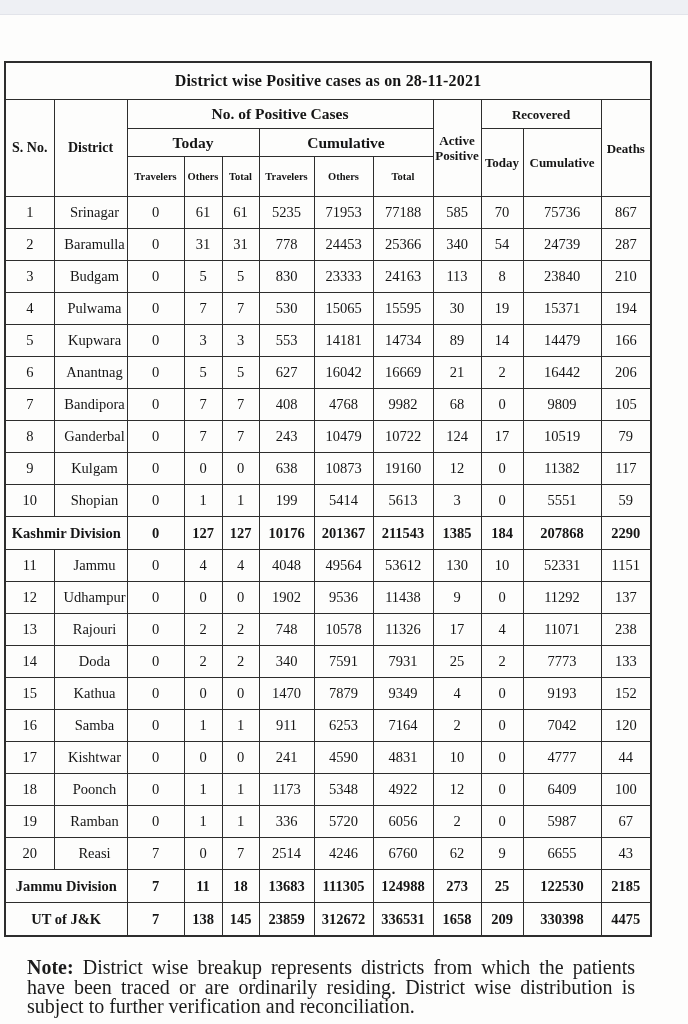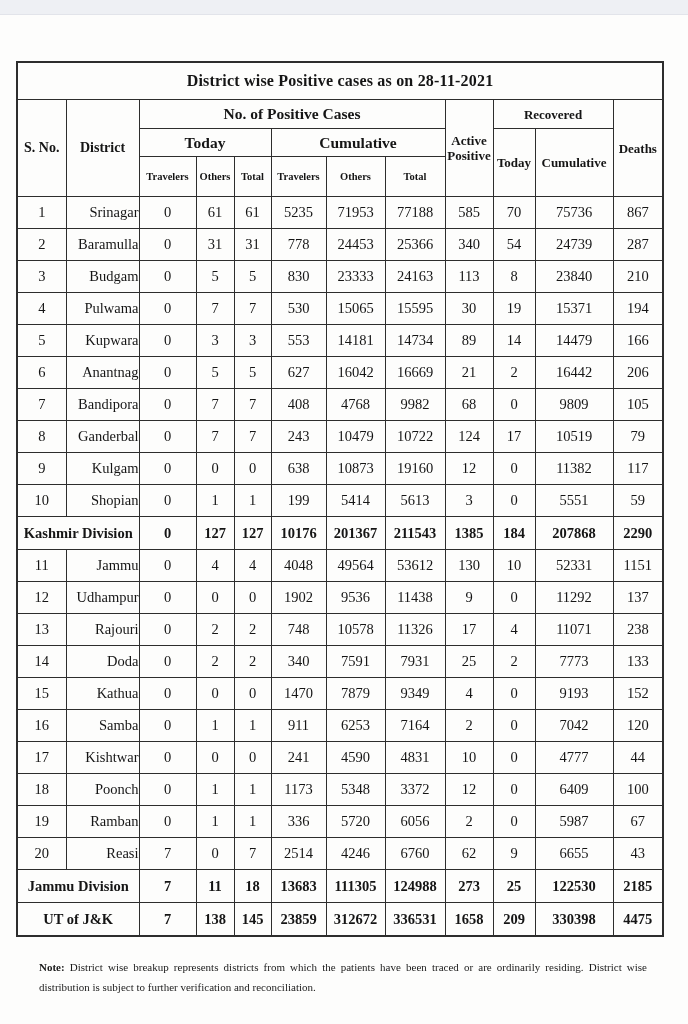--- a/index.html
+++ b/index.html
@@ -16,21 +16,21 @@
     background: #fdfdfc;
     overflow: hidden;
   }
   .top-strip {
     height: 14px;
     background: #eef0f4;
     border-bottom: 1px solid #e2e4ea;
   }
   .doc {
     padding-top: 46px;
-    padding-left: 16px;
+    padding-left: 4px;
   }
   table.covid-table {
     border-collapse: collapse;
     table-layout: fixed;
     width: 646px;
     border: 2px solid #2d2d2d;
   }
   table.covid-table th,
   table.covid-table td {
     border: 1px solid #2d2d2d;
@@ -50,32 +50,32 @@
   tr.hdr-leaf th { height: 39px; }
   th.group-big { font-size: 15.5px; font-weight: bold; }
   th.hdr-main { font-size: 14px; font-weight: bold; }
   th.mid { font-size: 13px; font-weight: bold; line-height: 15px; padding: 0 2px; margin-left: 15px; }
   th.small { font-size: 10.5px; font-weight: bold; }
   tbody td {
     height: 31px;
     font-size: 14.5px;
   }
   tbody td.district {
-    text-align: right;
+    text-align: center;
     padding-left: 8px;
   }
   tbody tr.summary td {
     font-weight: bold;
     height: 32px;
   }
   .note {
     width: 608px;
     margin: 21px 0 0 23px;
     text-align: justify;
-    font-size: 11px;
+    font-size: 20px;
     line-height: 19.5px;
     color: #1b1b1b;
   }
   .note strong { font-weight: bold; }
 </style>
 </head>
 <body>
 
 <div class="page">
   <div class="top-strip"></div>
@@ -376,21 +376,21 @@
             <td>44</td>
           </tr>
           <tr>
             <td>18</td>
             <td class="district">Poonch</td>
             <td>0</td>
             <td>1</td>
             <td>1</td>
             <td>1173</td>
             <td>5348</td>
-            <td>3372</td>
+            <td>4922</td>
             <td>12</td>
             <td>0</td>
             <td>6409</td>
             <td>100</td>
           </tr>
           <tr>
             <td>19</td>
             <td class="district">Ramban</td>
             <td>0</td>
             <td>1</td>

